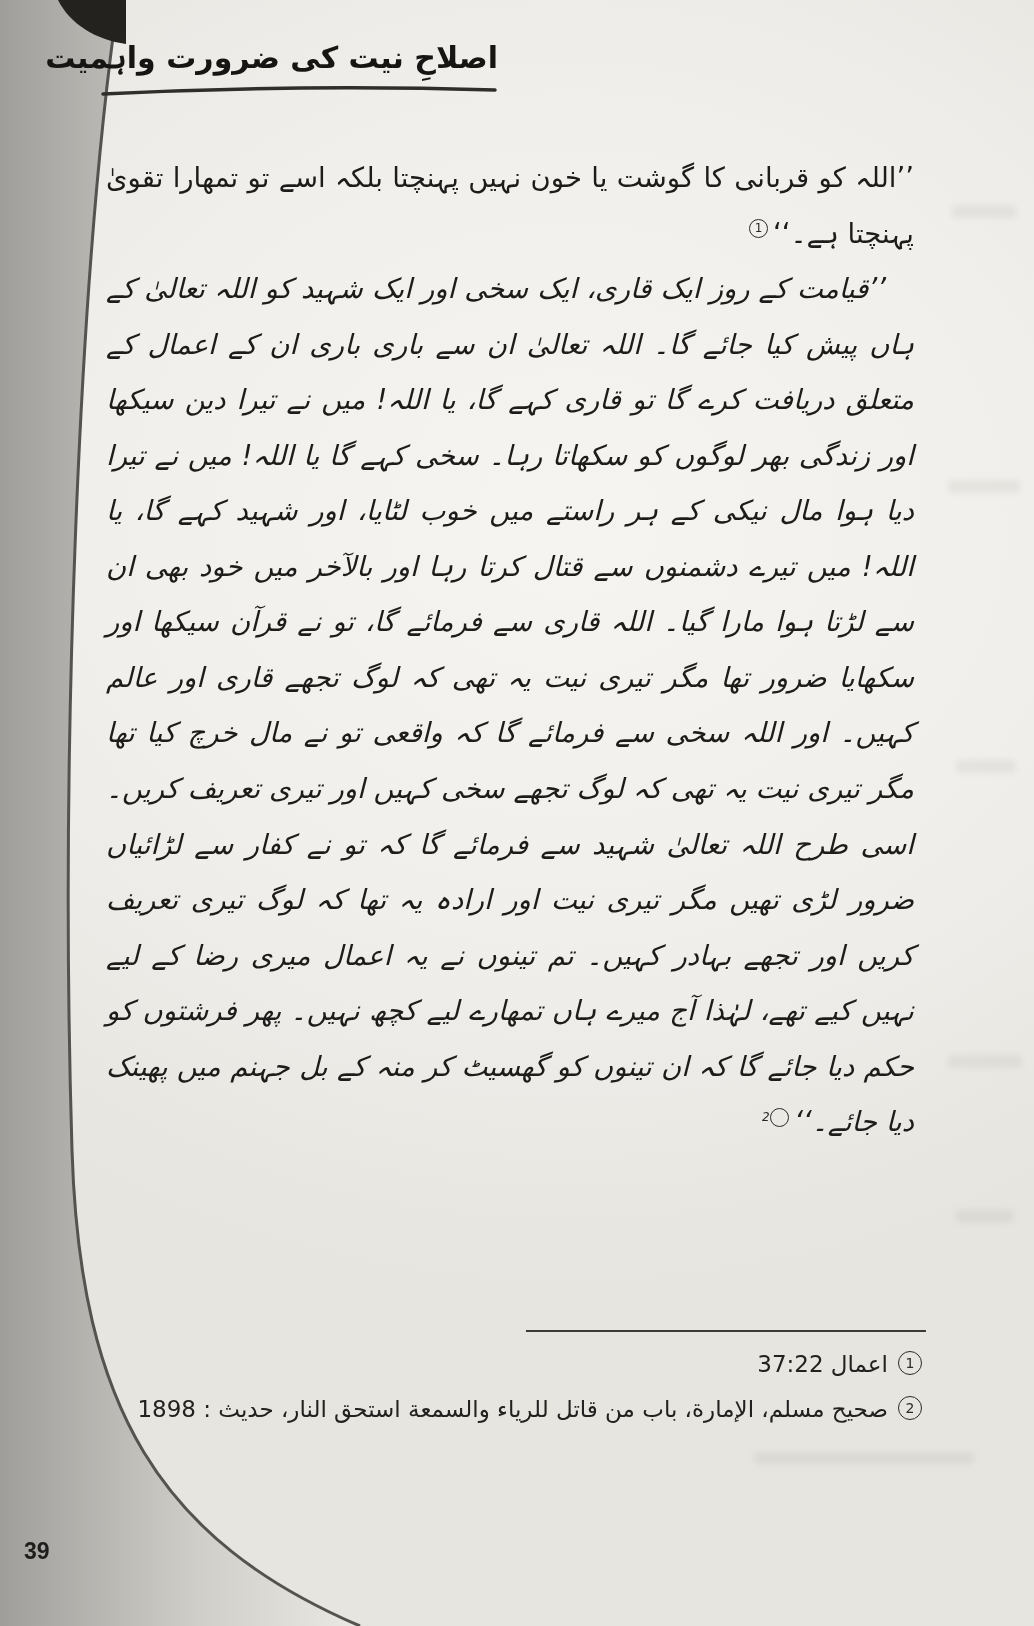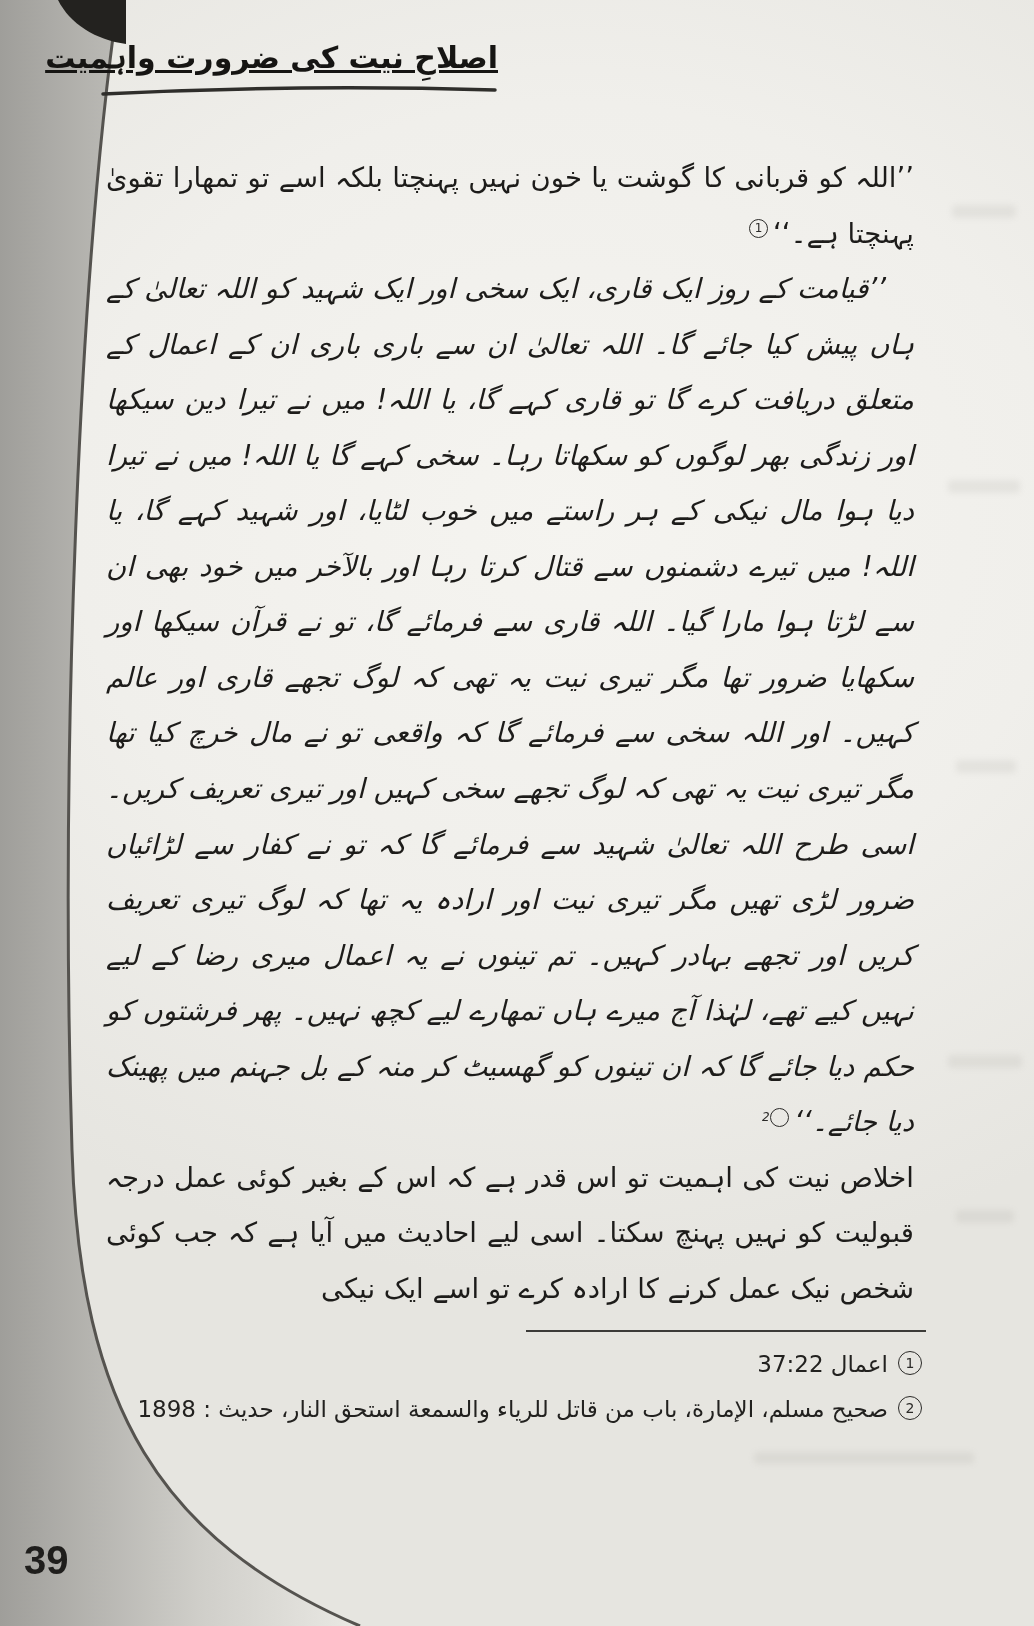--- a/index.html
+++ b/index.html
@@ -20,21 +20,20 @@
   
   .header {
     position: absolute; top: 40px; left: 100px; width: 398px;
     direction: rtl; text-align: center;
   }
   .title {
     margin: 0;
     font-size: 30px; font-weight: 700;
     color: #161513;
     white-space: nowrap;
-    text-decoration: underline;
   }
   .swash { display: block; margin: 6px auto 0 auto; }
 
   
   .body-text {
     position: absolute; left: 106px; right: 120px; top: 150px;
     direction: rtl;
     font-size: 27.5px; line-height: 2.02;
     text-align: justify; text-align-last: right;
     color: #1d1c1a;
@@ -69,21 +68,21 @@
     width: 24px; height: 24px;
     border: 1.6px solid #2b2a28; border-radius: 50%;
     font-size: 14px; line-height: 1; margin-top: 7px;
     color: #2b2a28;
   }
   .fn-text { flex: 1 1 auto; }
 
   
   .page-number {
     position: absolute; left: 24px; top: 1538px;
-    font-size: 40px; font-weight: 700;
+    font-size: 23px; font-weight: 700;
     font-family: "Liberation Sans", "DejaVu Sans", sans-serif;
     color: #1f1e1c;
   }
 
   
   .bleed {
     position: absolute;
     background: #8a8880; opacity: 0.12;
     filter: blur(3px); border-radius: 4px;
     pointer-events: none;
@@ -120,21 +119,20 @@
       <path d="M3,13 Q200,3 395,9" stroke="#2f2e2b" stroke-width="3.5" fill="none" stroke-linecap="round"></path>
     </svg>
   </header>
 
   <main class="body-text">
     <p class="para"><span>’’اللہ کو قربانی کا گوشت یا خون نہیں پہنچتا بلکہ اسے تو تمھارا تقویٰ پہنچتا ہے۔‘‘</span><sup class="fn-ref">1</sup></p>
 
 
     <p class="para para-indent"><span>’’قیامت کے روز ایک قاری، ایک سخی اور ایک شہید کو اللہ تعالیٰ کے ہاں پیش کیا جائے گا۔ اللہ تعالیٰ ان سے باری باری ان کے اعمال کے متعلق دریافت کرے گا تو قاری کہے گا، یا اللہ! میں نے تیرا دین سیکھا اور زندگی بھر لوگوں کو سکھاتا رہا۔ سخی کہے گا یا اللہ! میں نے تیرا دیا ہوا مال نیکی کے ہر راستے میں خوب لٹایا، اور شہید کہے گا، یا اللہ! میں تیرے دشمنوں سے قتال کرتا رہا اور بالآخر میں خود بھی ان سے لڑتا ہوا مارا گیا۔ اللہ قاری سے فرمائے گا، تو نے قرآن سیکھا اور سکھایا ضرور تھا مگر تیری نیت یہ تھی کہ لوگ تجھے قاری اور عالم کہیں۔ اور اللہ سخی سے فرمائے گا کہ واقعی تو نے مال خرچ کیا تھا مگر تیری نیت یہ تھی کہ لوگ تجھے سخی کہیں اور تیری تعریف کریں۔ اسی طرح اللہ تعالیٰ شہید سے فرمائے گا کہ تو نے کفار سے لڑائیاں ضرور لڑی تھیں مگر تیری نیت اور ارادہ یہ تھا کہ لوگ تیری تعریف کریں اور تجھے بہادر کہیں۔ تم تینوں نے یہ اعمال میری رضا کے لیے نہیں کیے تھے، لہٰذا آج میرے ہاں تمھارے لیے کچھ نہیں۔ پھر فرشتوں کو حکم دیا جائے گا کہ ان تینوں کو گھسیٹ کر منہ کے بل جہنم میں پھینک دیا جائے۔‘‘</span><sup class="fn-ref">2</sup></p>
 
-    <p class="para"><span>اخلاص نیت کی اہمیت تو اس قدر ہے کہ اس کے بغیر کوئی عمل درجہ قبولیت کو نہیں پہنچ سکتا۔ اسی لیے احادیث میں آیا ہے کہ جب کوئی شخص نیک عمل کرنے کا ارادہ کرے تو اسے ایک نیکی</span></p>
   </main>
 
   <footer class="footnotes">
     <div class="fn-rule"></div>
 
     <div class="footnote">
       <span class="fn-marker">1</span>
       <span class="fn-text">اعمال 37:22</span>
     </div>
 

